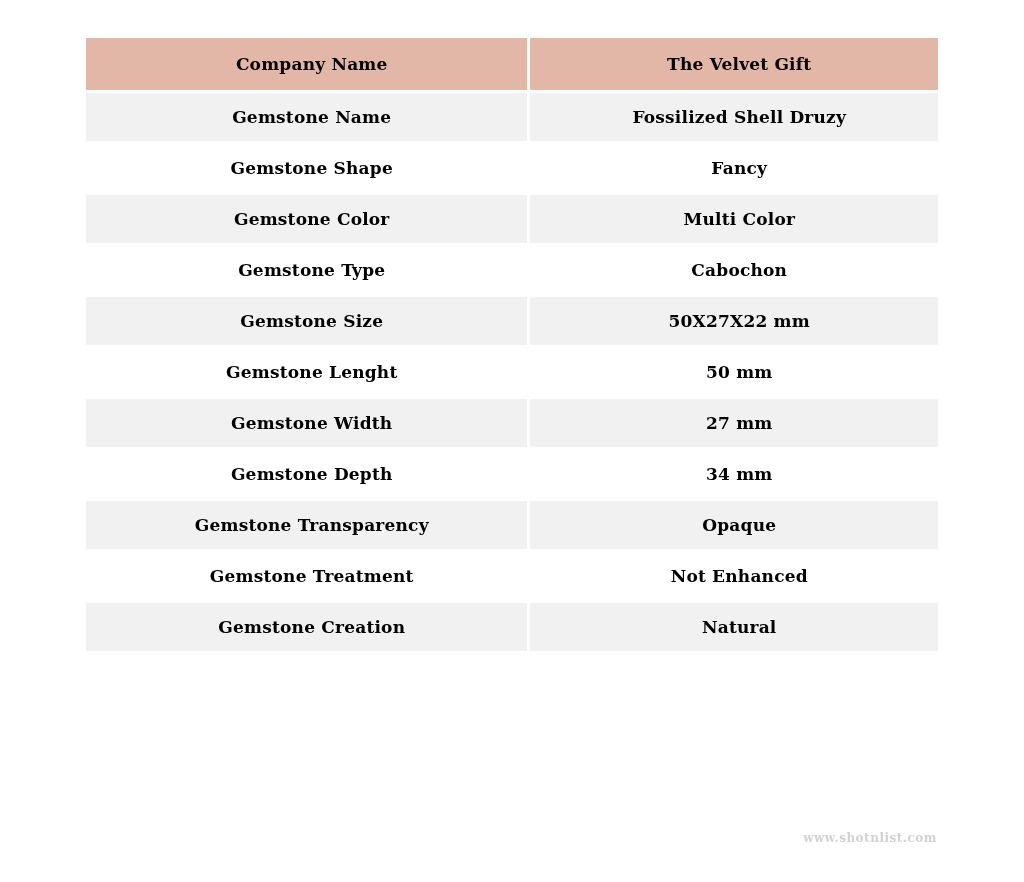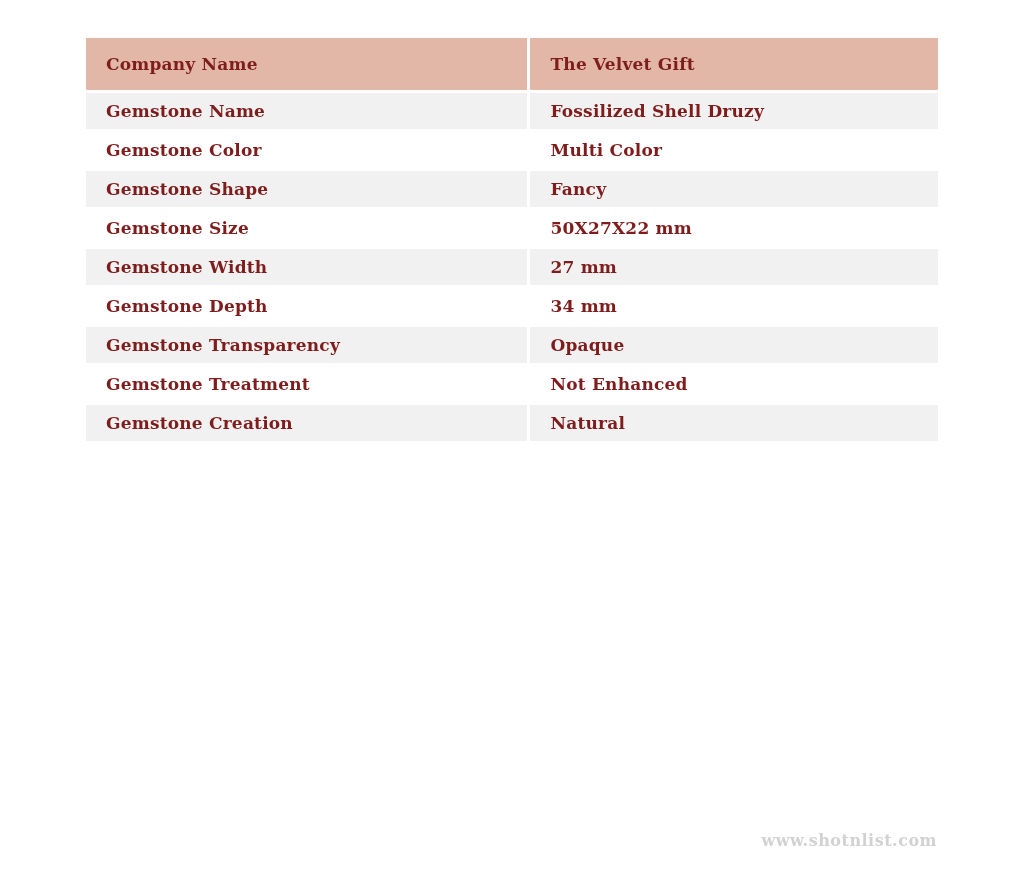--- a/index.html
+++ b/index.html
@@ -20,49 +20,49 @@
     top: 35px;
     width: 858px;
     border-collapse: separate;
     border-spacing: 3px;
     table-layout: fixed;
   }
   .spec-table th,
   .spec-table td {
     font-weight: bold;
     font-size: 17px;
-    color: #7f1d1d;
-    text-align: left;
+    color: #000000;
+    text-align: center;
     vertical-align: middle;
     padding: 0 10px 0 20px;
     letter-spacing: 0.2px;
     white-space: nowrap;
     overflow: hidden;
   }
   .spec-table col.col-label { width: 52%; }
   .spec-table col.col-value { width: 48%; }
   .spec-table thead th {
     background: #e3b7a8;
     height: 52px;
   }
   .spec-table tbody td {
-    height: 36px;
+    height: 48px;
   }
   .spec-table tbody tr:nth-child(odd) td {
     background: #f1f1f1;
   }
   .spec-table tbody tr:nth-child(even) td {
     background: #ffffff;
   }
   .watermark {
     position: absolute;
     right: 87px;
     top: 831px;
     font-weight: bold;
-    font-size: 16px;
+    font-size: 12px;
     color: #d2d2d2;
     letter-spacing: 0.5px;
   }
 </style>
 </head>
 <body>
 
 <table class="spec-table">
   <colgroup>
     <col class="col-label">
@@ -73,30 +73,38 @@
       <th>Company Name</th>
       <th>The Velvet Gift</th>
     </tr>
   </thead>
   <tbody>
     <tr>
       <td>Gemstone Name</td>
       <td>Fossilized Shell Druzy</td>
     </tr>
     <tr>
+      <td>Gemstone Shape</td>
+      <td>Fancy</td>
+    </tr>
+    <tr>
       <td>Gemstone Color</td>
       <td>Multi Color</td>
     </tr>
     <tr>
-      <td>Gemstone Shape</td>
-      <td>Fancy</td>
+      <td>Gemstone Type</td>
+      <td>Cabochon</td>
     </tr>
     <tr>
       <td>Gemstone Size</td>
       <td>50X27X22 mm</td>
+    </tr>
+    <tr>
+      <td>Gemstone Lenght</td>
+      <td>50 mm</td>
     </tr>
     <tr>
       <td>Gemstone Width</td>
       <td>27 mm</td>
     </tr>
     <tr>
       <td>Gemstone Depth</td>
       <td>34 mm</td>
     </tr>
     <tr>

